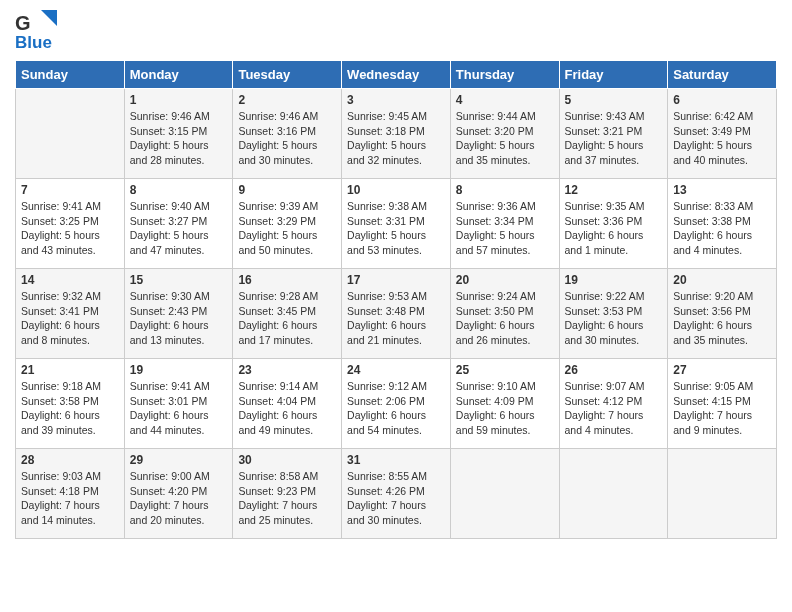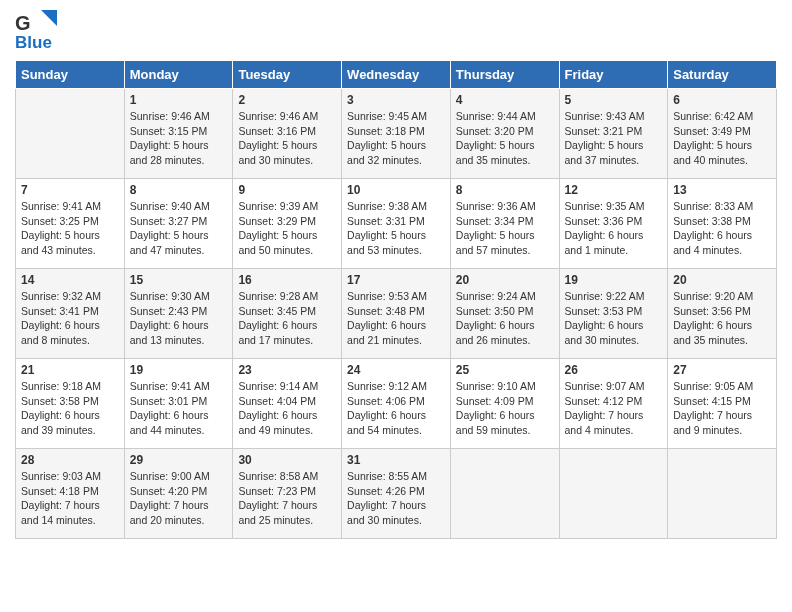--- a/index.html
+++ b/index.html
@@ -205,21 +205,21 @@
         <td>
           <span class="day-number">19</span>
           <div class="day-info"><span>Sunrise: 9:41 AM</span><br><span>Sunset: 3:01 PM</span><br><span>Daylight: 6 hours and 44 minutes.</span></div>
         </td>
         <td>
           <span class="day-number">23</span>
           <div class="day-info"><span>Sunrise: 9:14 AM</span><br><span>Sunset: 4:04 PM</span><br><span>Daylight: 6 hours and 49 minutes.</span></div>
         </td>
         <td>
           <span class="day-number">24</span>
-          <div class="day-info"><span>Sunrise: 9:12 AM</span><br><span>Sunset: 4:06 PM</span><br><span>Daylight: 6 hours and 54 minutes.</span></div>
+          <div class="day-info"><span>Sunrise: 9:12 AM</span><br><span>Sunset: 2:06 PM</span><br><span>Daylight: 6 hours and 54 minutes.</span></div>
         </td>
         <td>
           <span class="day-number">25</span>
           <div class="day-info"><span>Sunrise: 9:10 AM</span><br><span>Sunset: 4:09 PM</span><br><span>Daylight: 6 hours and 59 minutes.</span></div>
         </td>
         <td>
           <span class="day-number">26</span>
           <div class="day-info"><span>Sunrise: 9:07 AM</span><br><span>Sunset: 4:12 PM</span><br><span>Daylight: 7 hours and 4 minutes.</span></div>
         </td>
         <td>
@@ -231,21 +231,21 @@
         <td>
           <span class="day-number">28</span>
           <div class="day-info"><span>Sunrise: 9:03 AM</span><br><span>Sunset: 4:18 PM</span><br><span>Daylight: 7 hours and 14 minutes.</span></div>
         </td>
         <td>
           <span class="day-number">29</span>
           <div class="day-info"><span>Sunrise: 9:00 AM</span><br><span>Sunset: 4:20 PM</span><br><span>Daylight: 7 hours and 20 minutes.</span></div>
         </td>
         <td>
           <span class="day-number">30</span>
-          <div class="day-info"><span>Sunrise: 8:58 AM</span><br><span>Sunset: 7:23 PM</span><br><span>Daylight: 7 hours and 25 minutes.</span></div>
+          <div class="day-info"><span>Sunrise: 8:58 AM</span><br><span>Sunset: 9:23 PM</span><br><span>Daylight: 7 hours and 25 minutes.</span></div>
         </td>
         <td>
           <span class="day-number">31</span>
           <div class="day-info"><span>Sunrise: 8:55 AM</span><br><span>Sunset: 4:26 PM</span><br><span>Daylight: 7 hours and 30 minutes.</span></div>
         </td>
         <td class="empty-cell"></td>
         <td class="empty-cell"></td>
         <td class="empty-cell"></td>
       </tr>
     </tbody>

